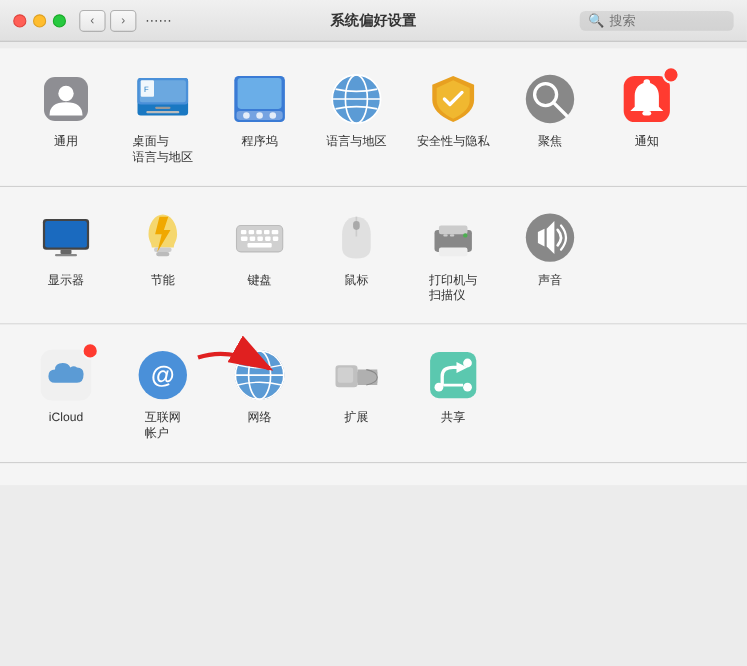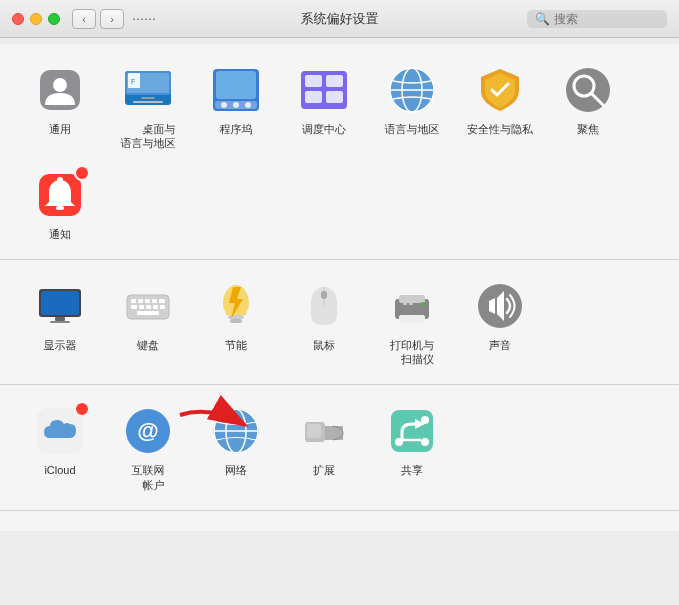--- a/index.html
+++ b/index.html
@@ -48,21 +48,21 @@
       cursor: pointer;
       font-size: 11px;
       color: #666;
     }
 
     .title-text {
       position: absolute;
       left: 50%;
       transform: translateX(-50%);
       font-size: 13px;
-      font-weight: 400;
+      font-weight: 700;
       color: #333;
     }
 
     .grid-icon-btn {
       width: 24px; height: 20px;
       display: flex; align-items: center; justify-content: center;
       margin-left: 8px;
       cursor: pointer;
       font-size: 12px;
       color: #555;
@@ -127,21 +127,21 @@
       height: 56px;
       display: flex;
       align-items: center;
       justify-content: center;
       position: relative;
     }
 
     .pref-label {
       font-size: 11px;
       color: #333;
-      text-align: right;
+      text-align: left;
       margin-top: 4px;
       line-height: 1.3;
     }
 
     
     .icon-img {
       width: 50px;
       height: 50px;
     }
 
@@ -224,32 +224,20 @@
           <rect x="5" y="6" width="40" height="28" rx="3" fill="#6aaee8"></rect>
           <rect x="4" y="36" width="42" height="8" rx="3" fill="rgba(255,255,255,0.3)"></rect>
           <circle cx="13" cy="40" r="3" fill="white" opacity="0.8"></circle>
           <circle cx="25" cy="40" r="3" fill="white" opacity="0.8"></circle>
           <circle cx="37" cy="40" r="3" fill="white" opacity="0.8"></circle>
         </svg>
       </div>
       <span class="pref-label">程序坞</span>
     </div>
 
-    <div class="pref-item">
-      <div class="icon-wrap">
-        <svg class="icon-img" viewBox="0 0 50 50">
-          <rect x="2" y="6" width="46" height="38" rx="4" fill="#7b68ee"></rect>
-          <rect x="6" y="10" width="17" height="12" rx="2" fill="white" opacity="0.8"></rect>
-          <rect x="27" y="10" width="17" height="12" rx="2" fill="white" opacity="0.8"></rect>
-          <rect x="6" y="26" width="17" height="12" rx="2" fill="white" opacity="0.8"></rect>
-          <rect x="27" y="26" width="17" height="12" rx="2" fill="white" opacity="0.8"></rect>
-        </svg>
-      </div>
-      <span class="pref-label">调度中心</span>
-    </div>
 
     <div class="pref-item">
       <div class="icon-wrap">
         <svg class="icon-img" viewBox="0 0 50 50">
           <circle cx="25" cy="25" r="22" fill="#5b9bd5"></circle>
           <ellipse cx="25" cy="25" rx="10" ry="22" fill="none" stroke="white" stroke-width="1.5"></ellipse>
           <line x1="3" y1="25" x2="47" y2="25" stroke="white" stroke-width="1.5"></line>
           <path d="M6 16 Q25 20 44 16" fill="none" stroke="white" stroke-width="1.5"></path>
           <path d="M6 34 Q25 30 44 34" fill="none" stroke="white" stroke-width="1.5"></path>
           <circle cx="25" cy="25" r="22" fill="none" stroke="white" stroke-width="1.5"></circle>
@@ -299,20 +287,32 @@
     <div class="pref-item">
       <div class="icon-wrap">
         <svg class="icon-img" viewBox="0 0 50 50">
           <rect x="4" y="8" width="42" height="28" rx="3" fill="#444"></rect>
           <rect x="6" y="10" width="38" height="24" rx="2" fill="#1a6abf"></rect>
           <rect x="20" y="36" width="10" height="4" rx="1" fill="#666"></rect>
           <rect x="15" y="40" width="20" height="2" rx="1" fill="#888"></rect>
         </svg>
       </div>
       <span class="pref-label">显示器</span>
+    </div>
+
+    <div class="pref-item">
+      <div class="icon-wrap">
+        <svg class="icon-img" viewBox="0 0 50 50">
+          <path d="M25 4 C18 4 12 12 12 22 C12 28 15 30 15 34 L35 34 C35 30 38 28 38 22 C38 12 32 4 25 4 Z" fill="#f5d76e"></path>
+          <rect x="17" y="34" width="16" height="4" rx="2" fill="#ccc"></rect>
+          <rect x="19" y="38" width="12" height="4" rx="2" fill="#bbb"></rect>
+          <path d="M22 6 L18 22 L24 22 L20 38 L32 18 L26 18 L30 6 Z" fill="#f0a800"></path>
+        </svg>
+      </div>
+      <span class="pref-label">节能</span>
     </div>
 
     <div class="pref-item">
       <div class="icon-wrap">
         <svg class="icon-img" viewBox="0 0 50 50">
           <rect x="4" y="14" width="42" height="24" rx="4" fill="#d0d0d0"></rect>
           <rect x="4" y="14" width="42" height="24" rx="4" fill="none" stroke="#bbb" stroke-width="1"></rect>
 
           <rect x="8" y="18" width="5" height="4" rx="1" fill="white"></rect>
           <rect x="15" y="18" width="5" height="4" rx="1" fill="white"></rect>
@@ -326,32 +326,20 @@
           <rect x="37" y="24" width="5" height="4" rx="1" fill="white"></rect>
           <rect x="14" y="30" width="22" height="4" rx="1" fill="white"></rect>
         </svg>
       </div>
       <span class="pref-label">键盘</span>
     </div>
 
     <div class="pref-item">
       <div class="icon-wrap">
         <svg class="icon-img" viewBox="0 0 50 50">
-          <path d="M25 4 C18 4 12 12 12 22 C12 28 15 30 15 34 L35 34 C35 30 38 28 38 22 C38 12 32 4 25 4 Z" fill="#f5d76e"></path>
-          <rect x="17" y="34" width="16" height="4" rx="2" fill="#ccc"></rect>
-          <rect x="19" y="38" width="12" height="4" rx="2" fill="#bbb"></rect>
-          <path d="M22 6 L18 22 L24 22 L20 38 L32 18 L26 18 L30 6 Z" fill="#f0a800"></path>
-        </svg>
-      </div>
-      <span class="pref-label">节能</span>
-    </div>
-
-    <div class="pref-item">
-      <div class="icon-wrap">
-        <svg class="icon-img" viewBox="0 0 50 50">
           <path d="M25 6 C16 6 12 14 12 22 L12 34 Q12 44 25 44 Q38 44 38 34 L38 22 C38 14 34 6 25 6 Z" fill="#e0e0e0"></path>
           <path d="M25 6 L25 24" stroke="#ccc" stroke-width="1.5"></path>
           <rect x="22" y="10" width="6" height="8" rx="3" fill="#aaa"></rect>
         </svg>
       </div>
       <span class="pref-label">鼠标</span>
     </div>
 
 
     <div class="pref-item">

